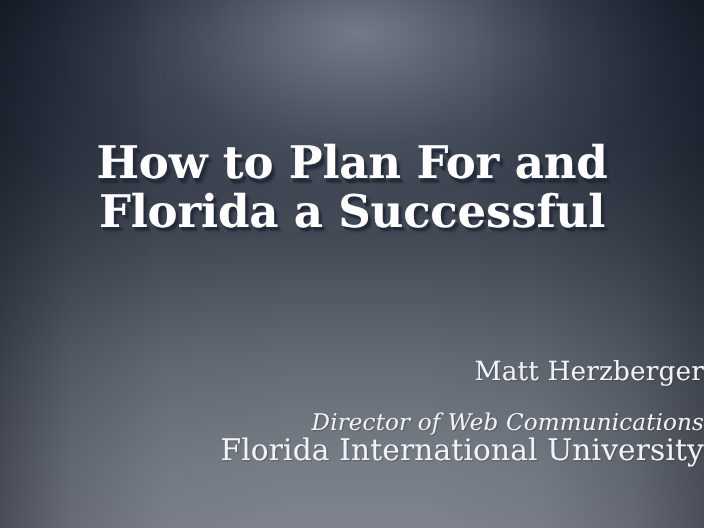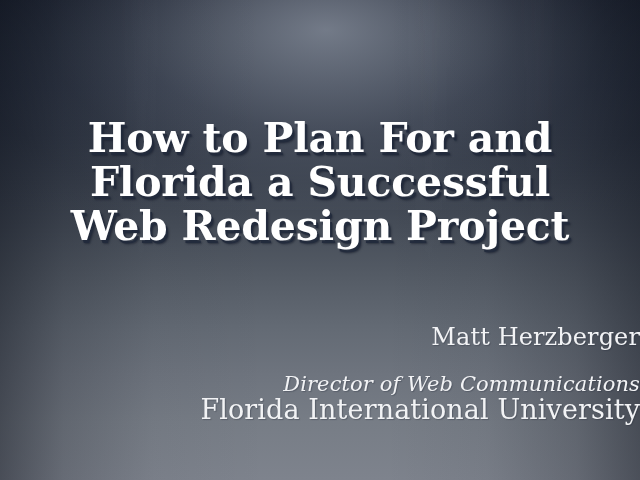--- a/index.html
+++ b/index.html
@@ -92,21 +92,21 @@
     display: flex;
     flex-direction: column;
     align-items: center;
   }
 
   #title {
     margin: 0;
     padding: 0;
     width: 100%;
     position: absolute;
-    top: 116px;
+    top: 126px;
     text-align: center;
     color: #ffffff;
     font-weight: bold;
     font-size: 41px;
     line-height: 44px;
     letter-spacing: -0.2px;
     text-shadow: 2px 3px 0 rgba(34,42,60,0.92),
                  3px 4px 2px rgba(22,28,42,0.55);
     white-space: nowrap;
   }
@@ -160,21 +160,20 @@
 
   <div id="glow-top"></div>
   <div id="streaks"></div>
   <div id="vignette-sides"></div>
 
   <div id="content">
 
     <h1 id="title">
       <span class="tline">How to Plan For and</span>
       <span class="tline">Florida a Successful</span>
-      <span class="tline">Web Redesign Project</span>
     </h1>
 
     <div id="byline-block">
       <span id="presenter-name">Matt Herzberger</span>
       <span id="affiliation-block">
         <span id="presenter-title">Director of Web Communications</span>
         <span id="presenter-org">Florida International University</span>
       </span>
     </div>
 

